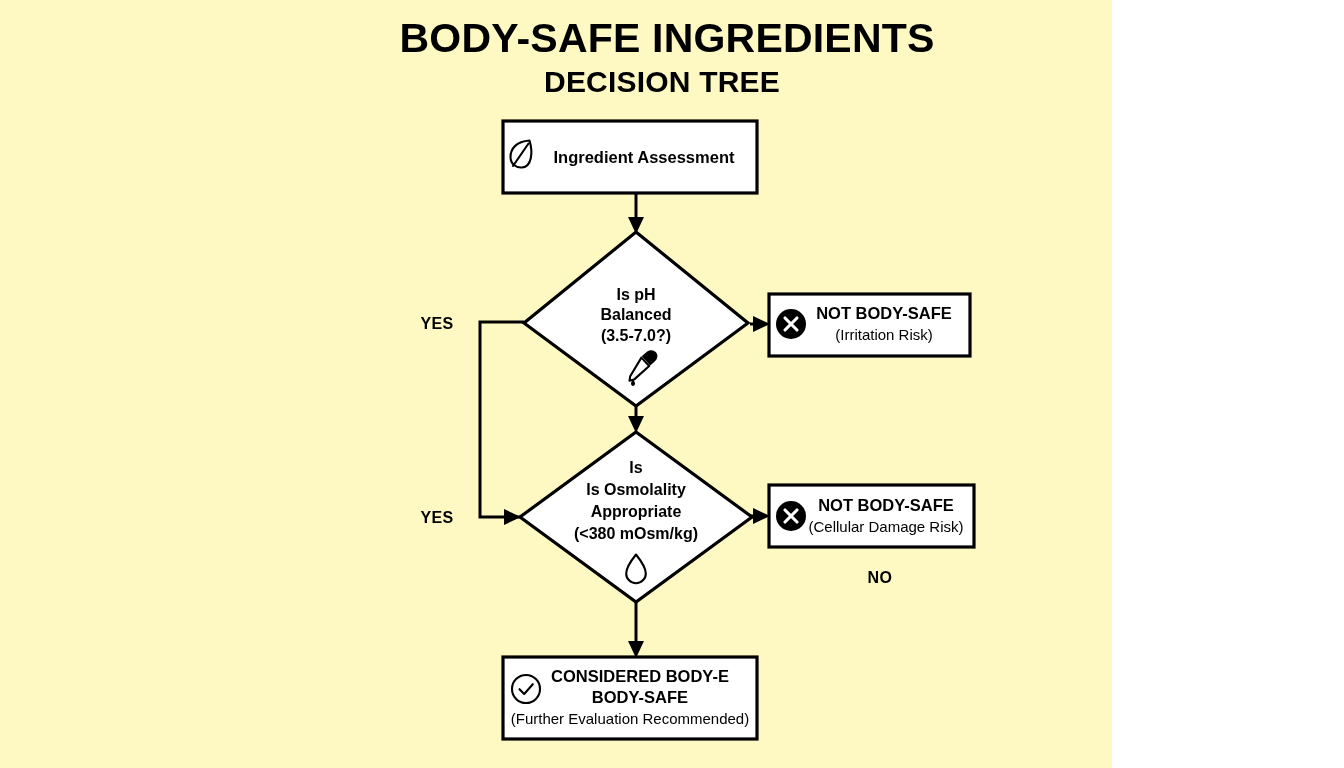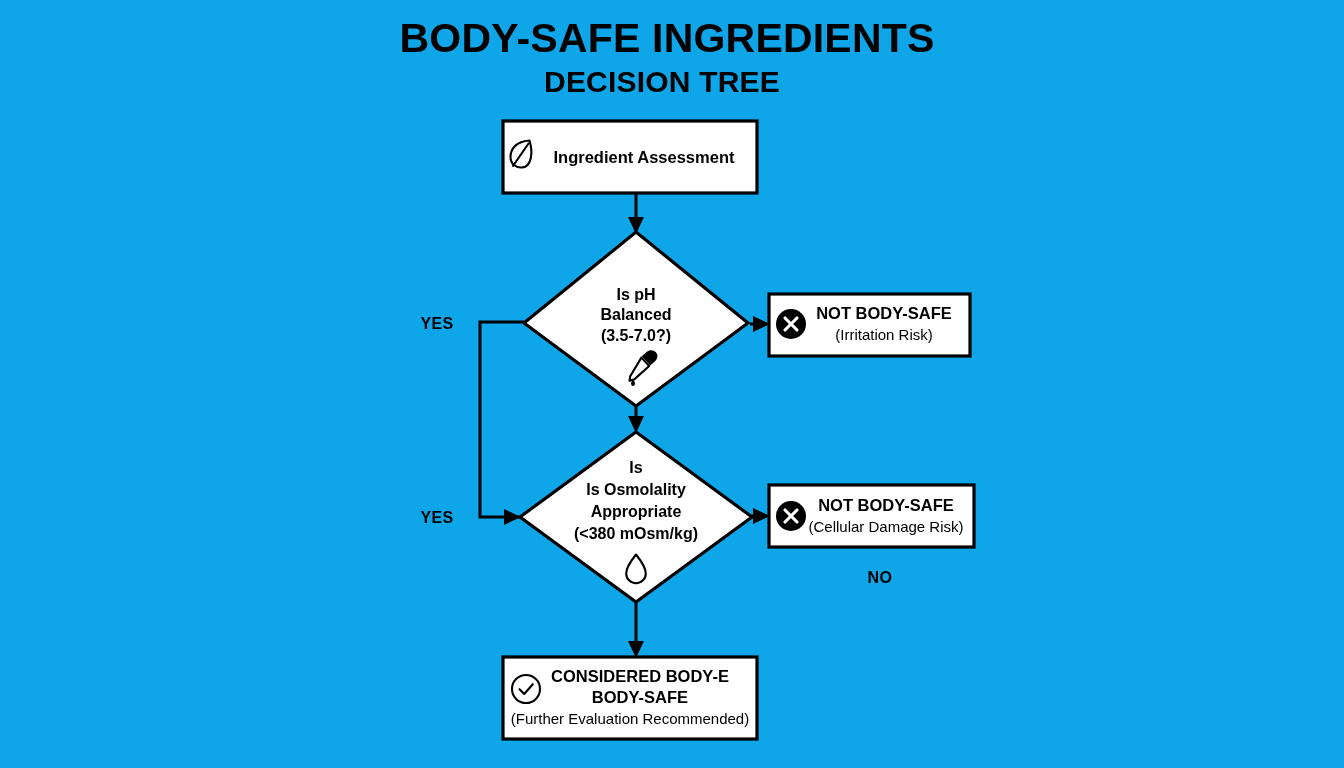--- a/index.html
+++ b/index.html
@@ -9,23 +9,23 @@
   }
   body {
     width: 1344px;
     height: 768px;
     overflow: hidden;
     font-family: "Liberation Sans", sans-serif;
     color: #000000;
   }
   #canvas {
     position: relative;
-    width: 1344px;
+    width: 1112px;
     height: 768px;
-    background: #0ea5e9;
+    background: #fef9c3;
   }
   #flow {
     position: absolute;
     top: 0;
     left: 0;
     width: 1344px;
     height: 768px;
   }
   .ttl1 {
     font-size: 41px;

